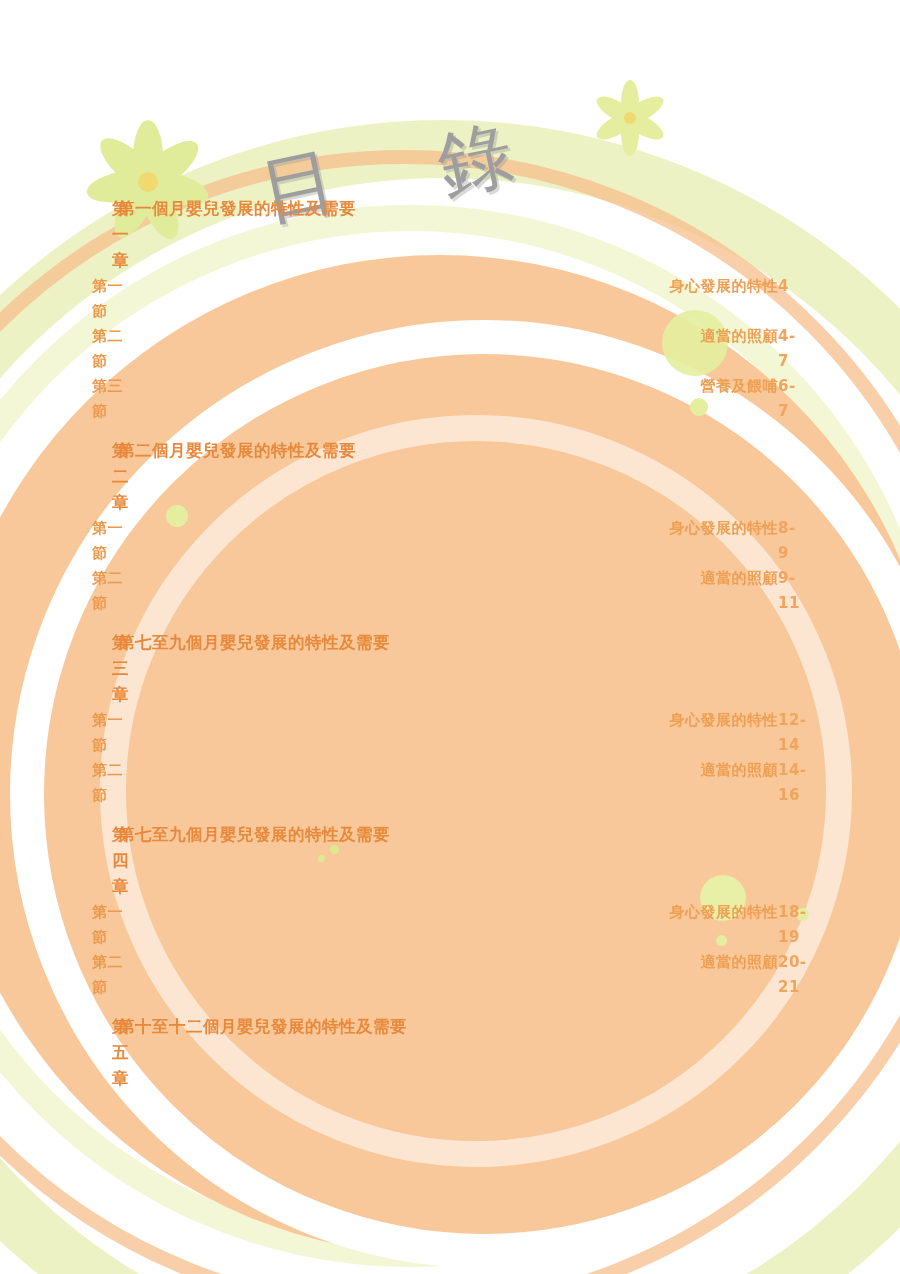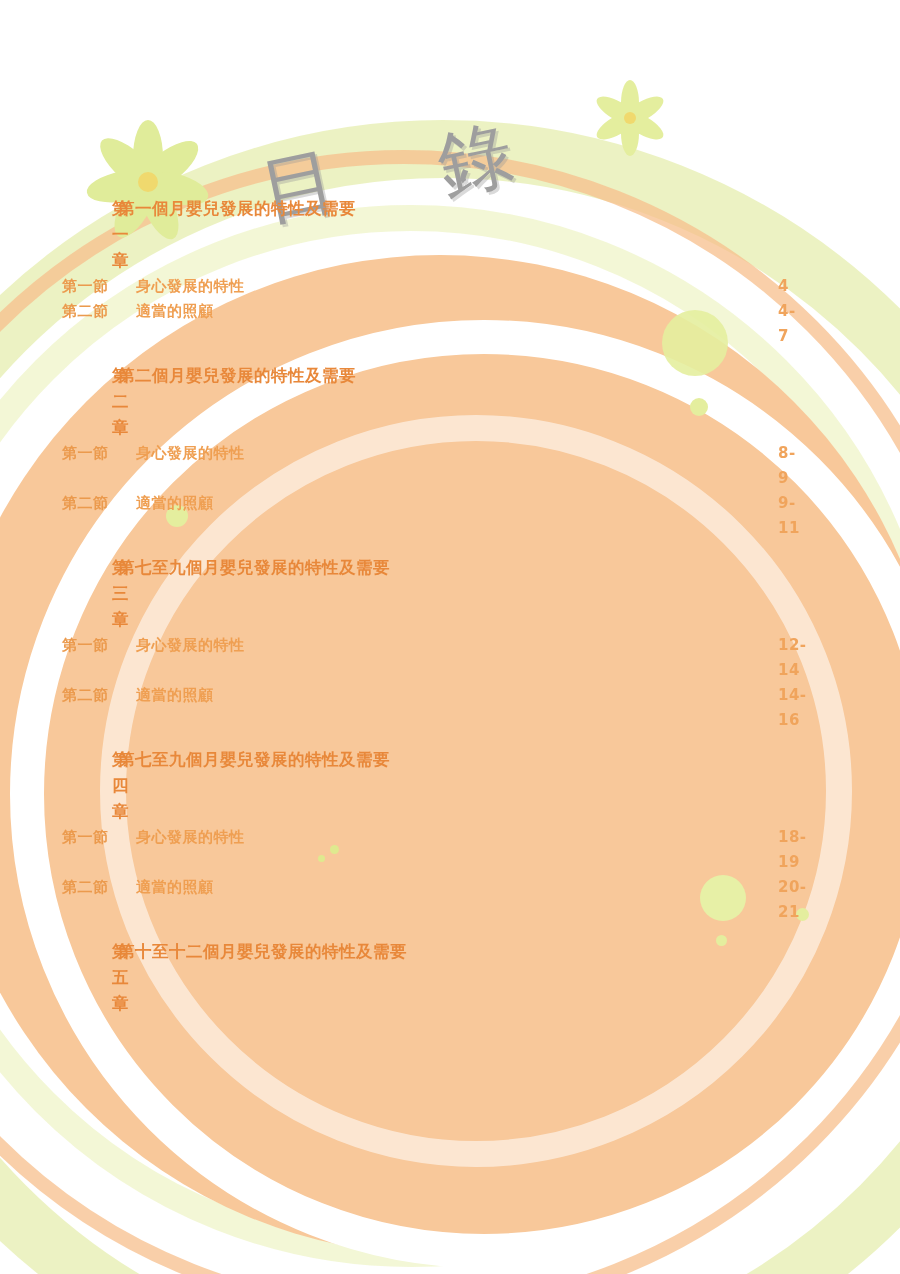--- a/index.html
+++ b/index.html
@@ -154,30 +154,31 @@
   .sec-row {
     display: flex;
     align-items: baseline;
     color: #f0a45c;
     font-size: 15px;
     line-height: 25px;
     letter-spacing: .5px;
   }
   .sec-no {
     width: 136px;
-    padding-left: 62px;
+    padding-left: 92px;
     box-sizing: border-box;
     flex: none;
     font-weight: bold;
     color: #eb9a4d;
   }
   .sec-title {
     flex: 1 1 auto;
     color: #ef9f52;
     font-weight: bold;
+    text-align: right;
   }
   .sec-page {
     flex: none;
     width: 100px;
     text-align: right;
     padding-right: 122px;
     box-sizing: border-box;
     color: #f0a45c;
     font-weight: bold;
     font-size: 15px;
@@ -244,20 +245,25 @@
         <div class="sec-row">
           <span class="sec-no">第一節</span>
           <span class="sec-title">身心發展的特性</span>
           <span class="sec-page">4</span>
         </div>
         <div class="sec-row">
           <span class="sec-no">第二節</span>
           <span class="sec-title">適當的照顧</span>
           <span class="sec-page">4-7</span>
         </div>
+        <div class="sec-row">
+          <span class="sec-no">第三節</span>
+          <span class="sec-title">營養及餵哺</span>
+          <span class="sec-page">6-7</span>
+        </div>
       </div>
       <div class="chapter">
         <div class="chap-head">
           <span class="chap-no">第二章</span>
           <span class="chap-title">第二個月嬰兒發展的特性及需要</span>
         </div>
         <div class="sec-row">
           <span class="sec-no">第一節</span>
           <span class="sec-title">身心發展的特性</span>
           <span class="sec-page">8-9</span>

